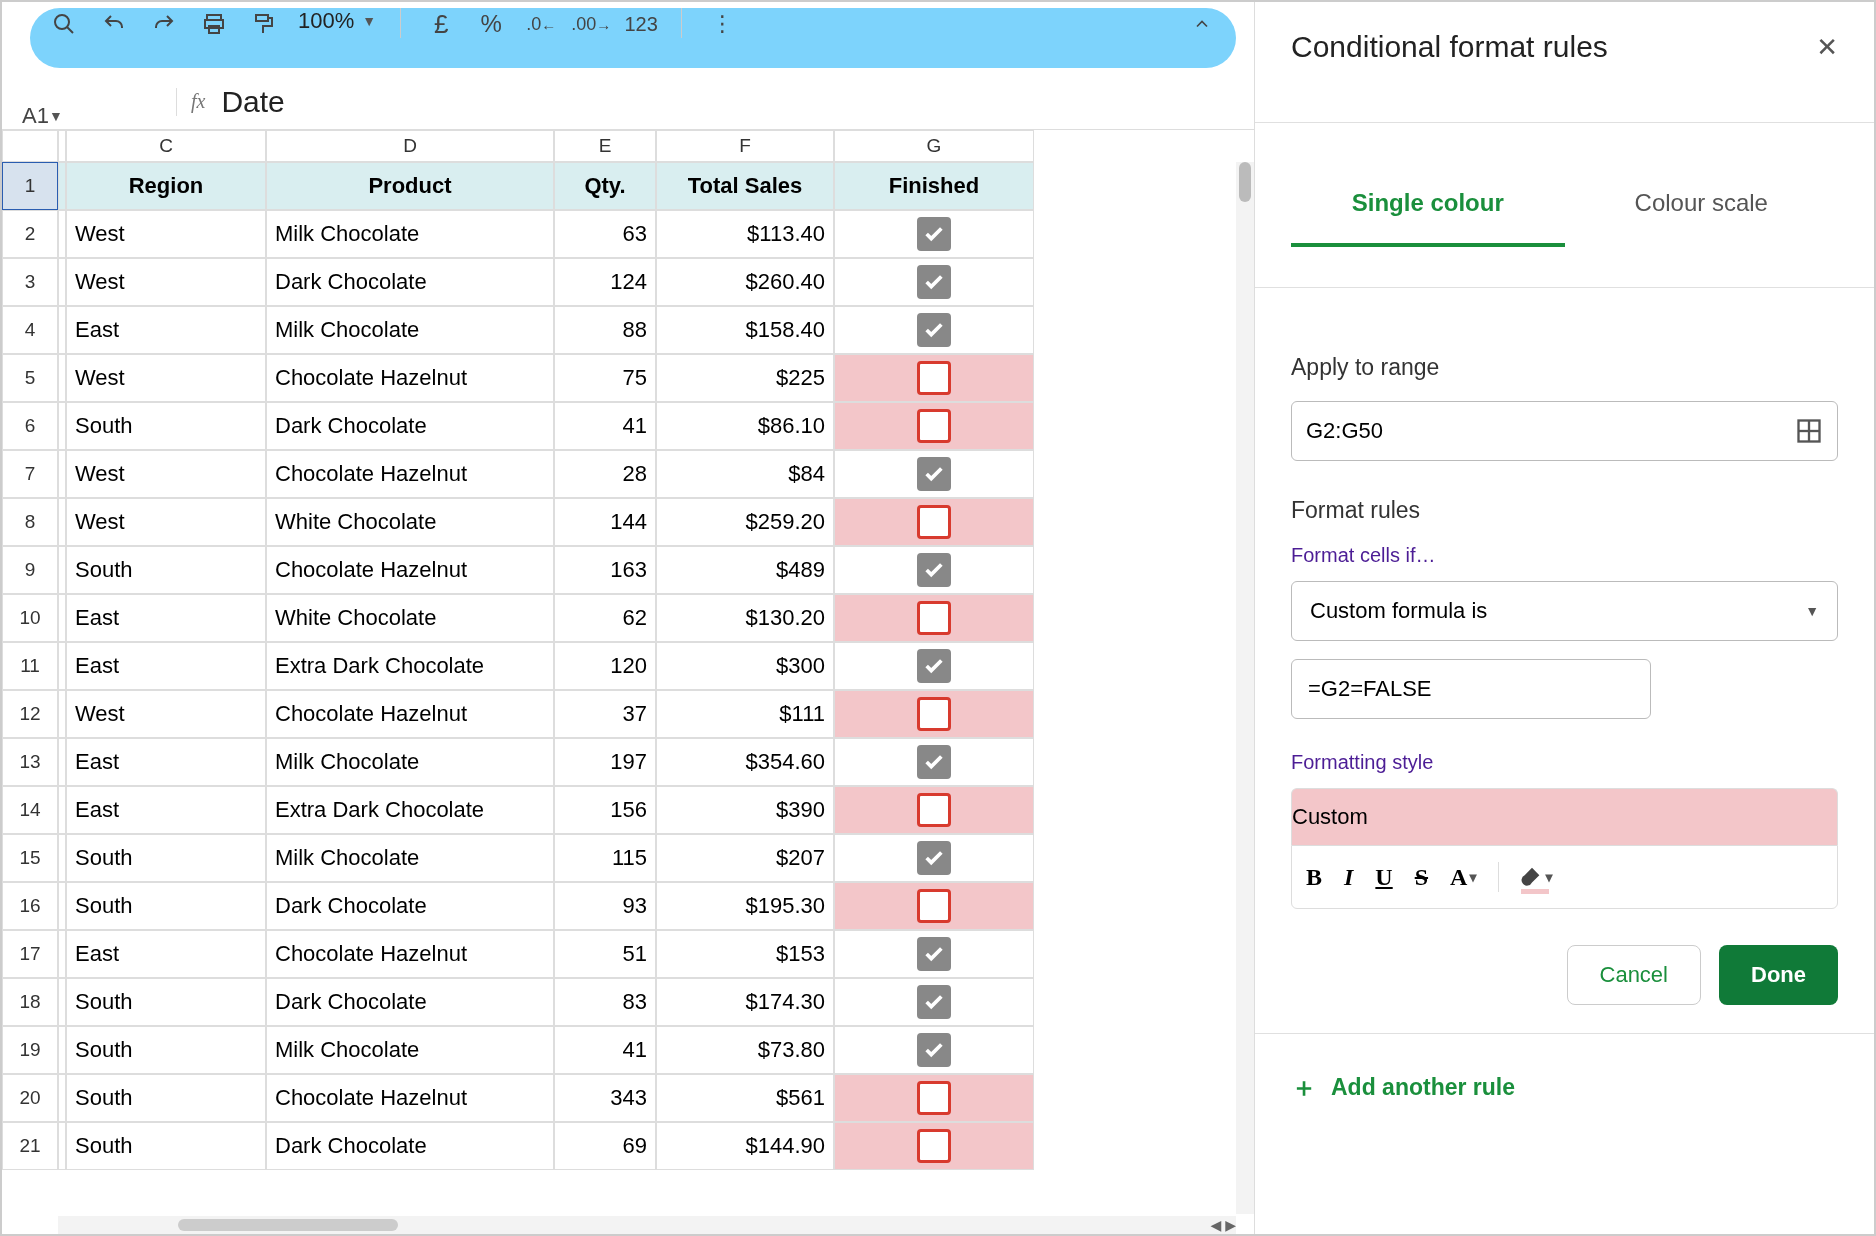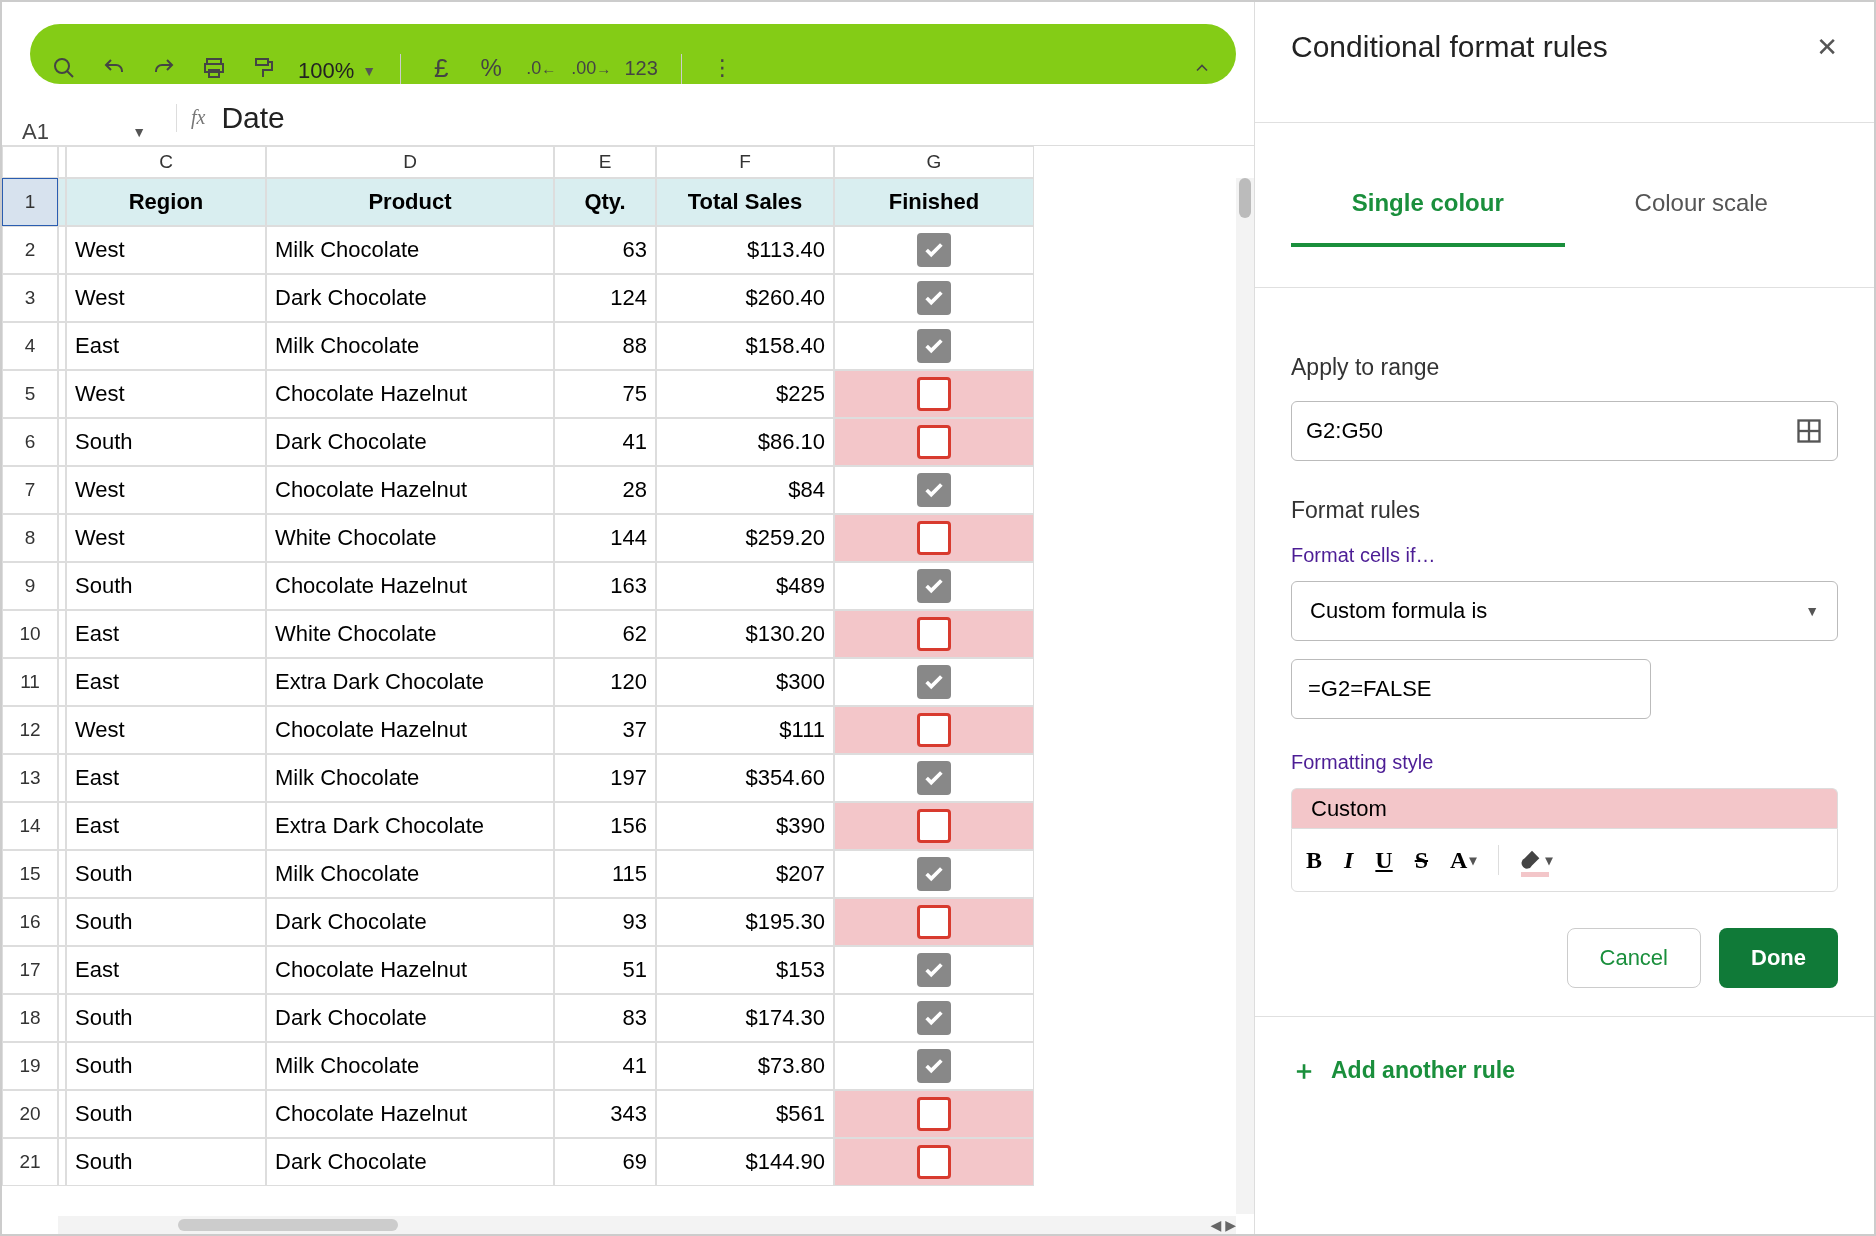--- a/index.html
+++ b/index.html
@@ -1,24 +1,24 @@
 <!DOCTYPE html>
 <html><head>
 <meta charset="utf-8">
 <style>
 * { box-sizing: border-box; margin: 0; padding: 0; font-family: Arial, sans-serif; }
 body { display: flex; height: 1236px; width: 1876px; overflow: hidden; background: #fff; border: 2px solid #ccc; }
 .left-pane { flex: 1; display: flex; flex-direction: column; overflow: hidden; }
-.toolbar { height: 60px; background: #84cc16; border-radius: 40px; margin: 22px 18px 6px 28px; display: flex; align-items: flex-end; padding: 0 18px; gap: 18px; }
+.toolbar { height: 60px; background: #7dd3fc; border-radius: 40px; margin: 6px 18px 6px 28px; display: flex; align-items: flex-start; padding: 0 18px; gap: 18px; }
 .toolbar-icon { width: 32px; height: 32px; display: flex; align-items: center; justify-content: center; color: #444; font-size: 22px; cursor: pointer; }
 .toolbar-sep { width: 1px; height: 30px; background: #ccc; margin: 0 6px; }
 .zoom { font-size: 22px; color: #222; display: flex; align-items: center; gap: 8px; }
 .toolbar-collapse { margin-left: auto; }
 .name-box-row { height: 56px; display: flex; align-items: center; border-bottom: 1px solid #ddd; padding-left: 20px; }
-.name-box { width: 140px; font-size: 22px; color: #444; display: flex; align-items: center; justify-content: space-between; padding-right: 16px; margin-top: 28px; }
+.name-box { width: 140px; font-size: 22px; color: #444; display: flex; align-items: center; padding-right: 16px; margin-top: 28px; }
 .name-box-sep { width: 1px; height: 28px; background: #ddd; margin: 0 14px; }
 .fx { font-style: italic; font-family: 'Times New Roman', serif; color: #777; font-size: 20px; margin-right: 16px; }
 .formula-text { font-size: 30px; color: #222; }
 .sheet-area { flex: 1; position: relative; overflow: hidden; }
 .grid { display: grid; grid-template-columns: 56px 8px 200px 288px 102px 178px 200px; font-size: 22px; }
 .col-header, .row-header { background: #fff; border: 1px solid #ddd; display: flex; align-items: center; justify-content: center; height: 32px; color: #333; font-size: 19px; }
 .row-header { height: 48px; font-size: 19px; }
 .row-header.first { background: #d7e2ee; border: 1px solid #2a5db0; }
 .corner { background: #fff; border: 1px solid #ddd; height: 32px; }
 .cell { border: 1px solid #ddd; height: 48px; display: flex; align-items: center; padding: 0 8px; }
@@ -46,21 +46,21 @@
 .tab { flex: 1; text-align: center; padding: 26px 0; font-size: 24px; color: #555; cursor: pointer; }
 .tab.active { color: #1a8f3c; font-weight: 600; border-bottom: 4px solid #1a8f3c; }
 .pane-body { padding: 26px 36px; flex: 1; overflow-y: auto; }
 .section-label { font-size: 23px; color: #333; font-weight: 500; margin-bottom: 20px; }
 .sub-label { font-size: 20px; color: #4c1d95; margin-bottom: 14px; }
 .range-input { display: flex; align-items: center; border: 1px solid #bbb; border-radius: 6px; height: 60px; padding: 0 14px; margin-bottom: 36px; }
 .range-input input { border: none; outline: none; font-size: 22px; flex: 1; }
 .grid-icon { width: 28px; height: 28px; }
 .select-box { border: 1px solid #bbb; border-radius: 6px; height: 60px; display: flex; align-items: center; justify-content: space-between; padding: 0 18px; font-size: 22px; margin-bottom: 18px; cursor: pointer; }
 .formula-input { border: 1px solid #bbb; border-radius: 6px; height: 60px; width: 360px; padding: 0 16px; font-size: 22px; margin-bottom: 32px; }
-.style-preview { background: #f3c6c9; height: 40px; display: flex; align-items: center; padding: 0 19px; font-size: 22px; border-radius: 6px 6px 0 0; border: 1px solid #ddd; border-bottom: none; }
+.style-preview { background: #f3c6c9; height: 57px; display: flex; align-items: center; padding: 0 0; font-size: 22px; border-radius: 6px 6px 0 0; border: 1px solid #ddd; border-bottom: none; }
 .style-tools { border: 1px solid #ddd; border-radius: 0 0 6px 6px; height: 64px; display: flex; align-items: center; padding: 0 14px; gap: 22px; margin-bottom: 36px; }
 .style-tool { font-size: 24px; font-weight: bold; cursor: pointer; display:flex; align-items:center; gap:2px; font-family: 'Times New Roman', serif; }
 .style-tool.i { font-style: italic; }
 .style-tool.u { text-decoration: underline; }
 .style-tool.s { text-decoration: line-through; }
 .btn-row { display: flex; justify-content: flex-end; gap: 18px; margin-bottom: 28px; }
 .btn { height: 60px; padding: 0 32px; border-radius: 8px; font-size: 22px; display: flex; align-items: center; cursor: pointer; }
 .btn.cancel { border: 1px solid #ccc; background: #fff; color: #1a8f3c; }
 .btn.done { background: #107a38; color: #fff; font-weight: 600; }
 .add-rule { color: #1a8f3c; font-size: 23px; font-weight: 600; display: flex; align-items: center; gap: 14px; cursor: pointer; padding: 8px 0; }

